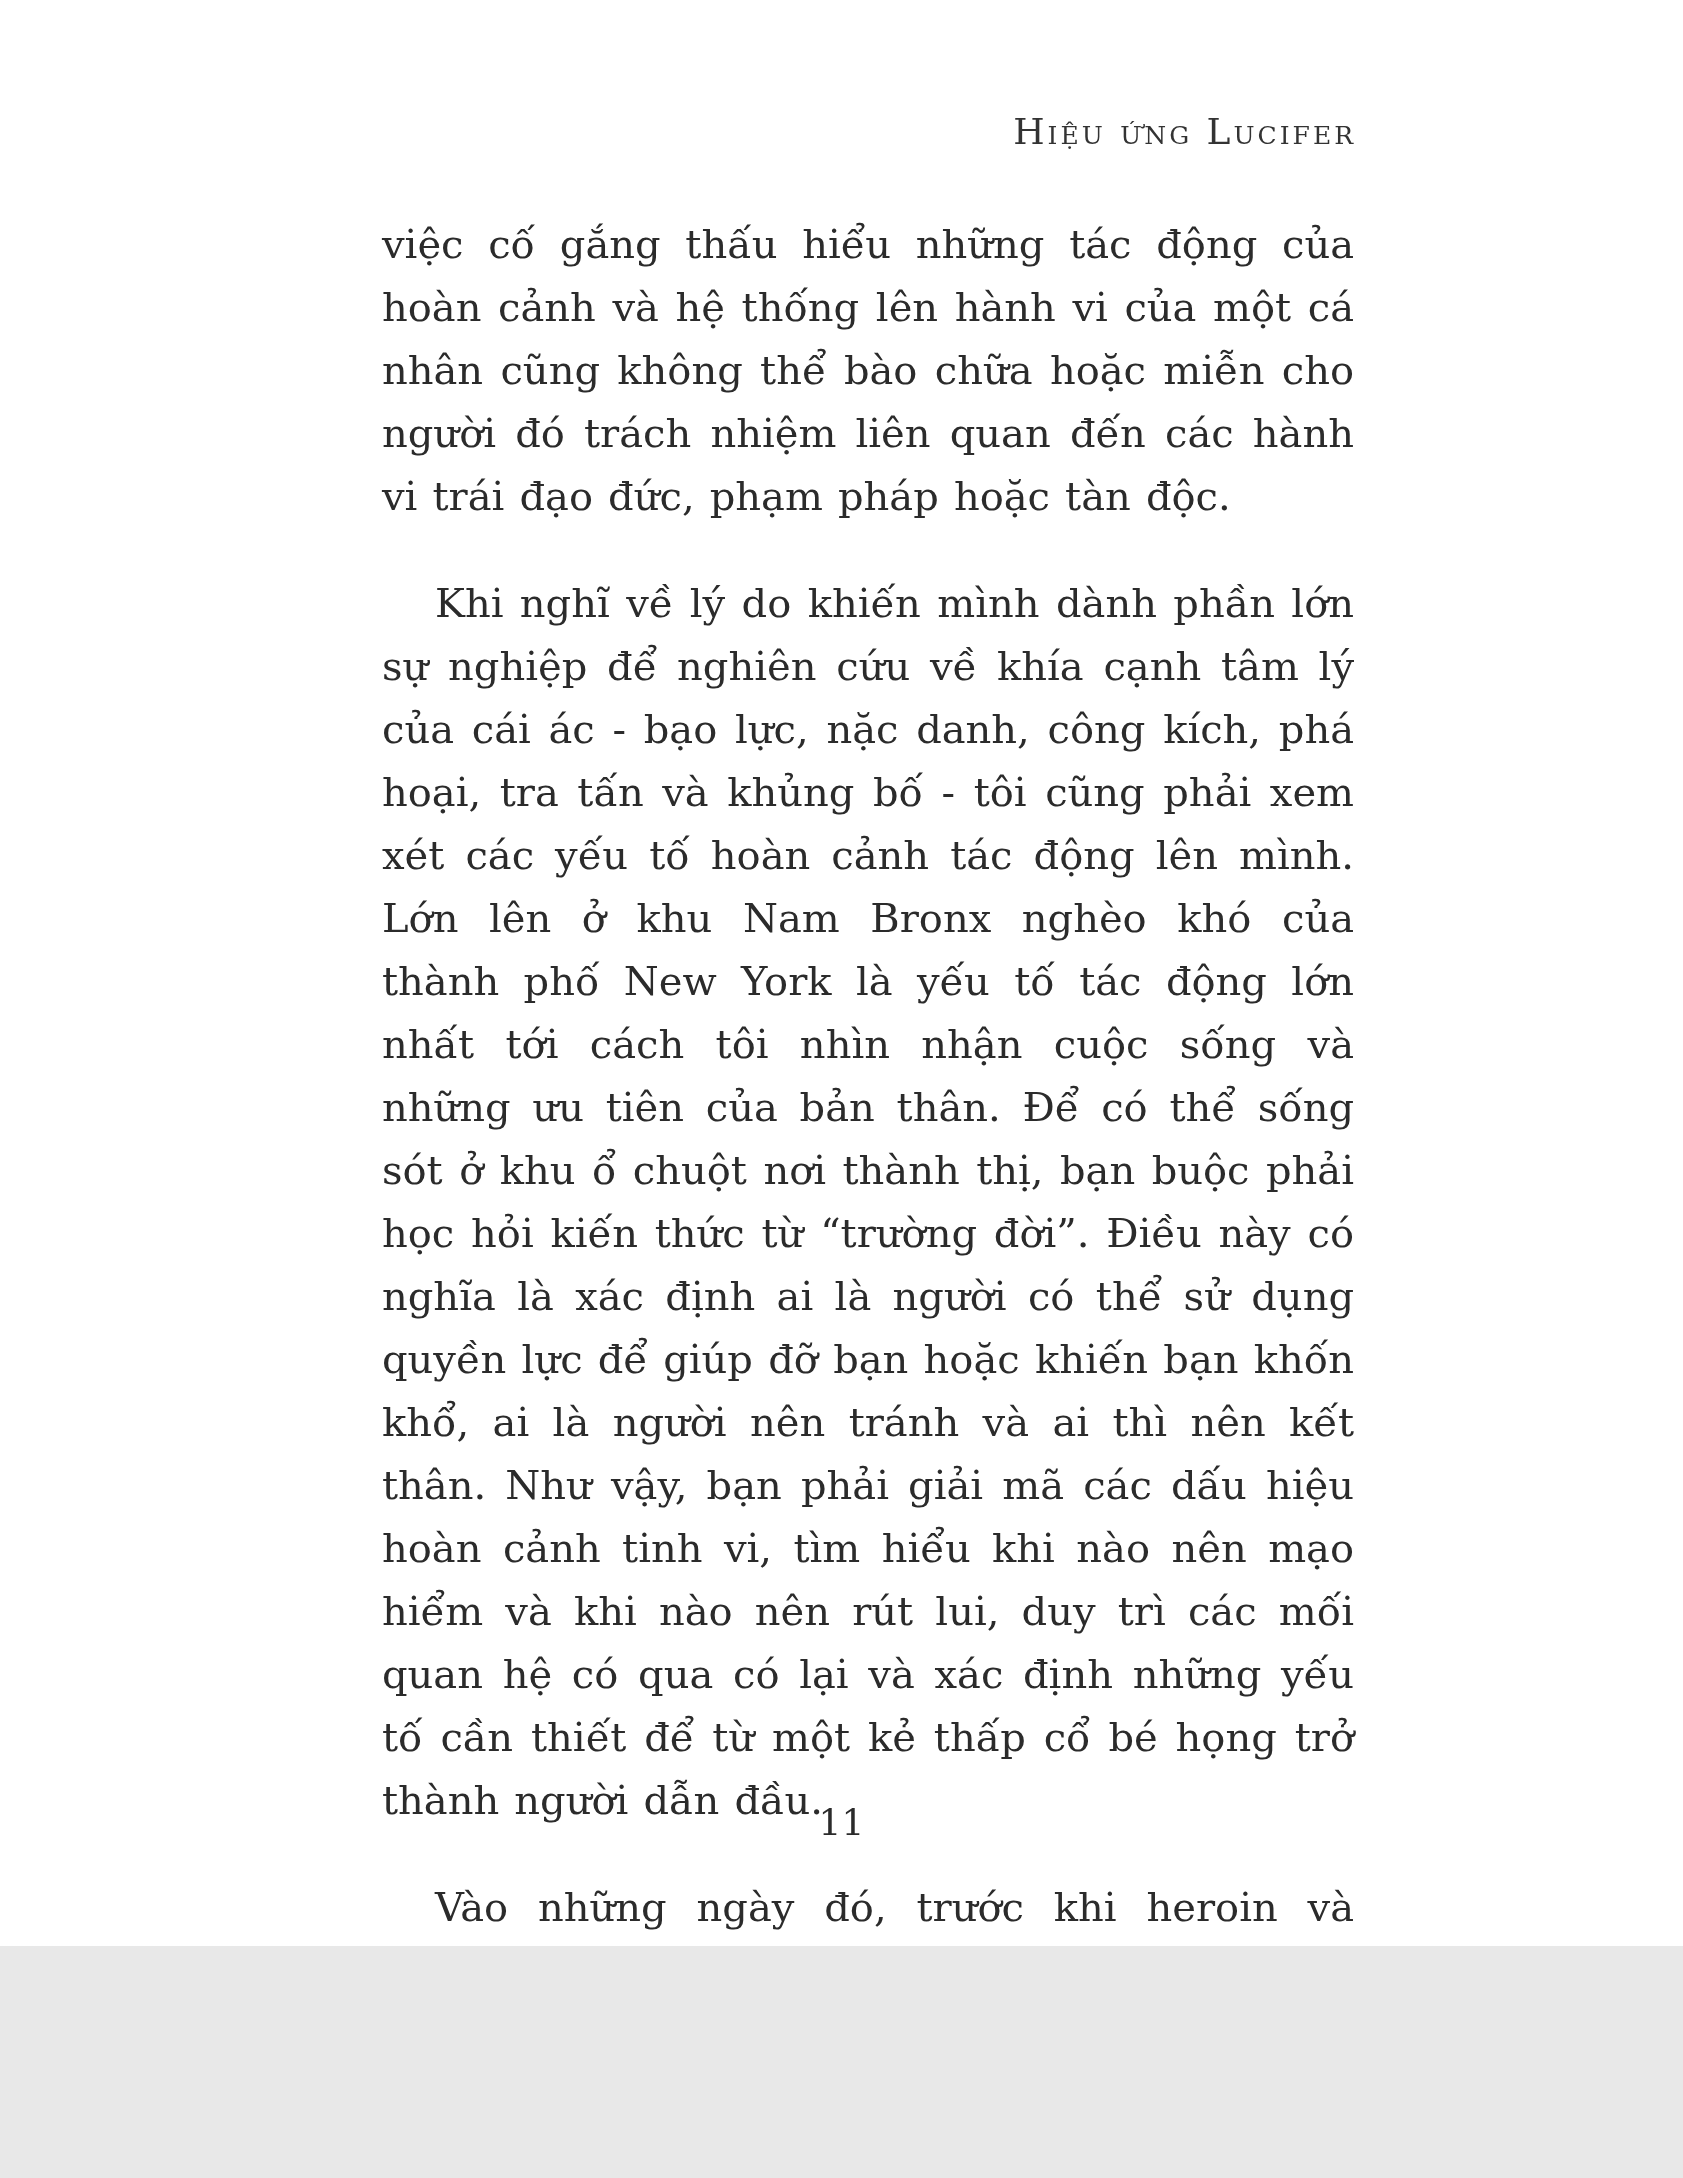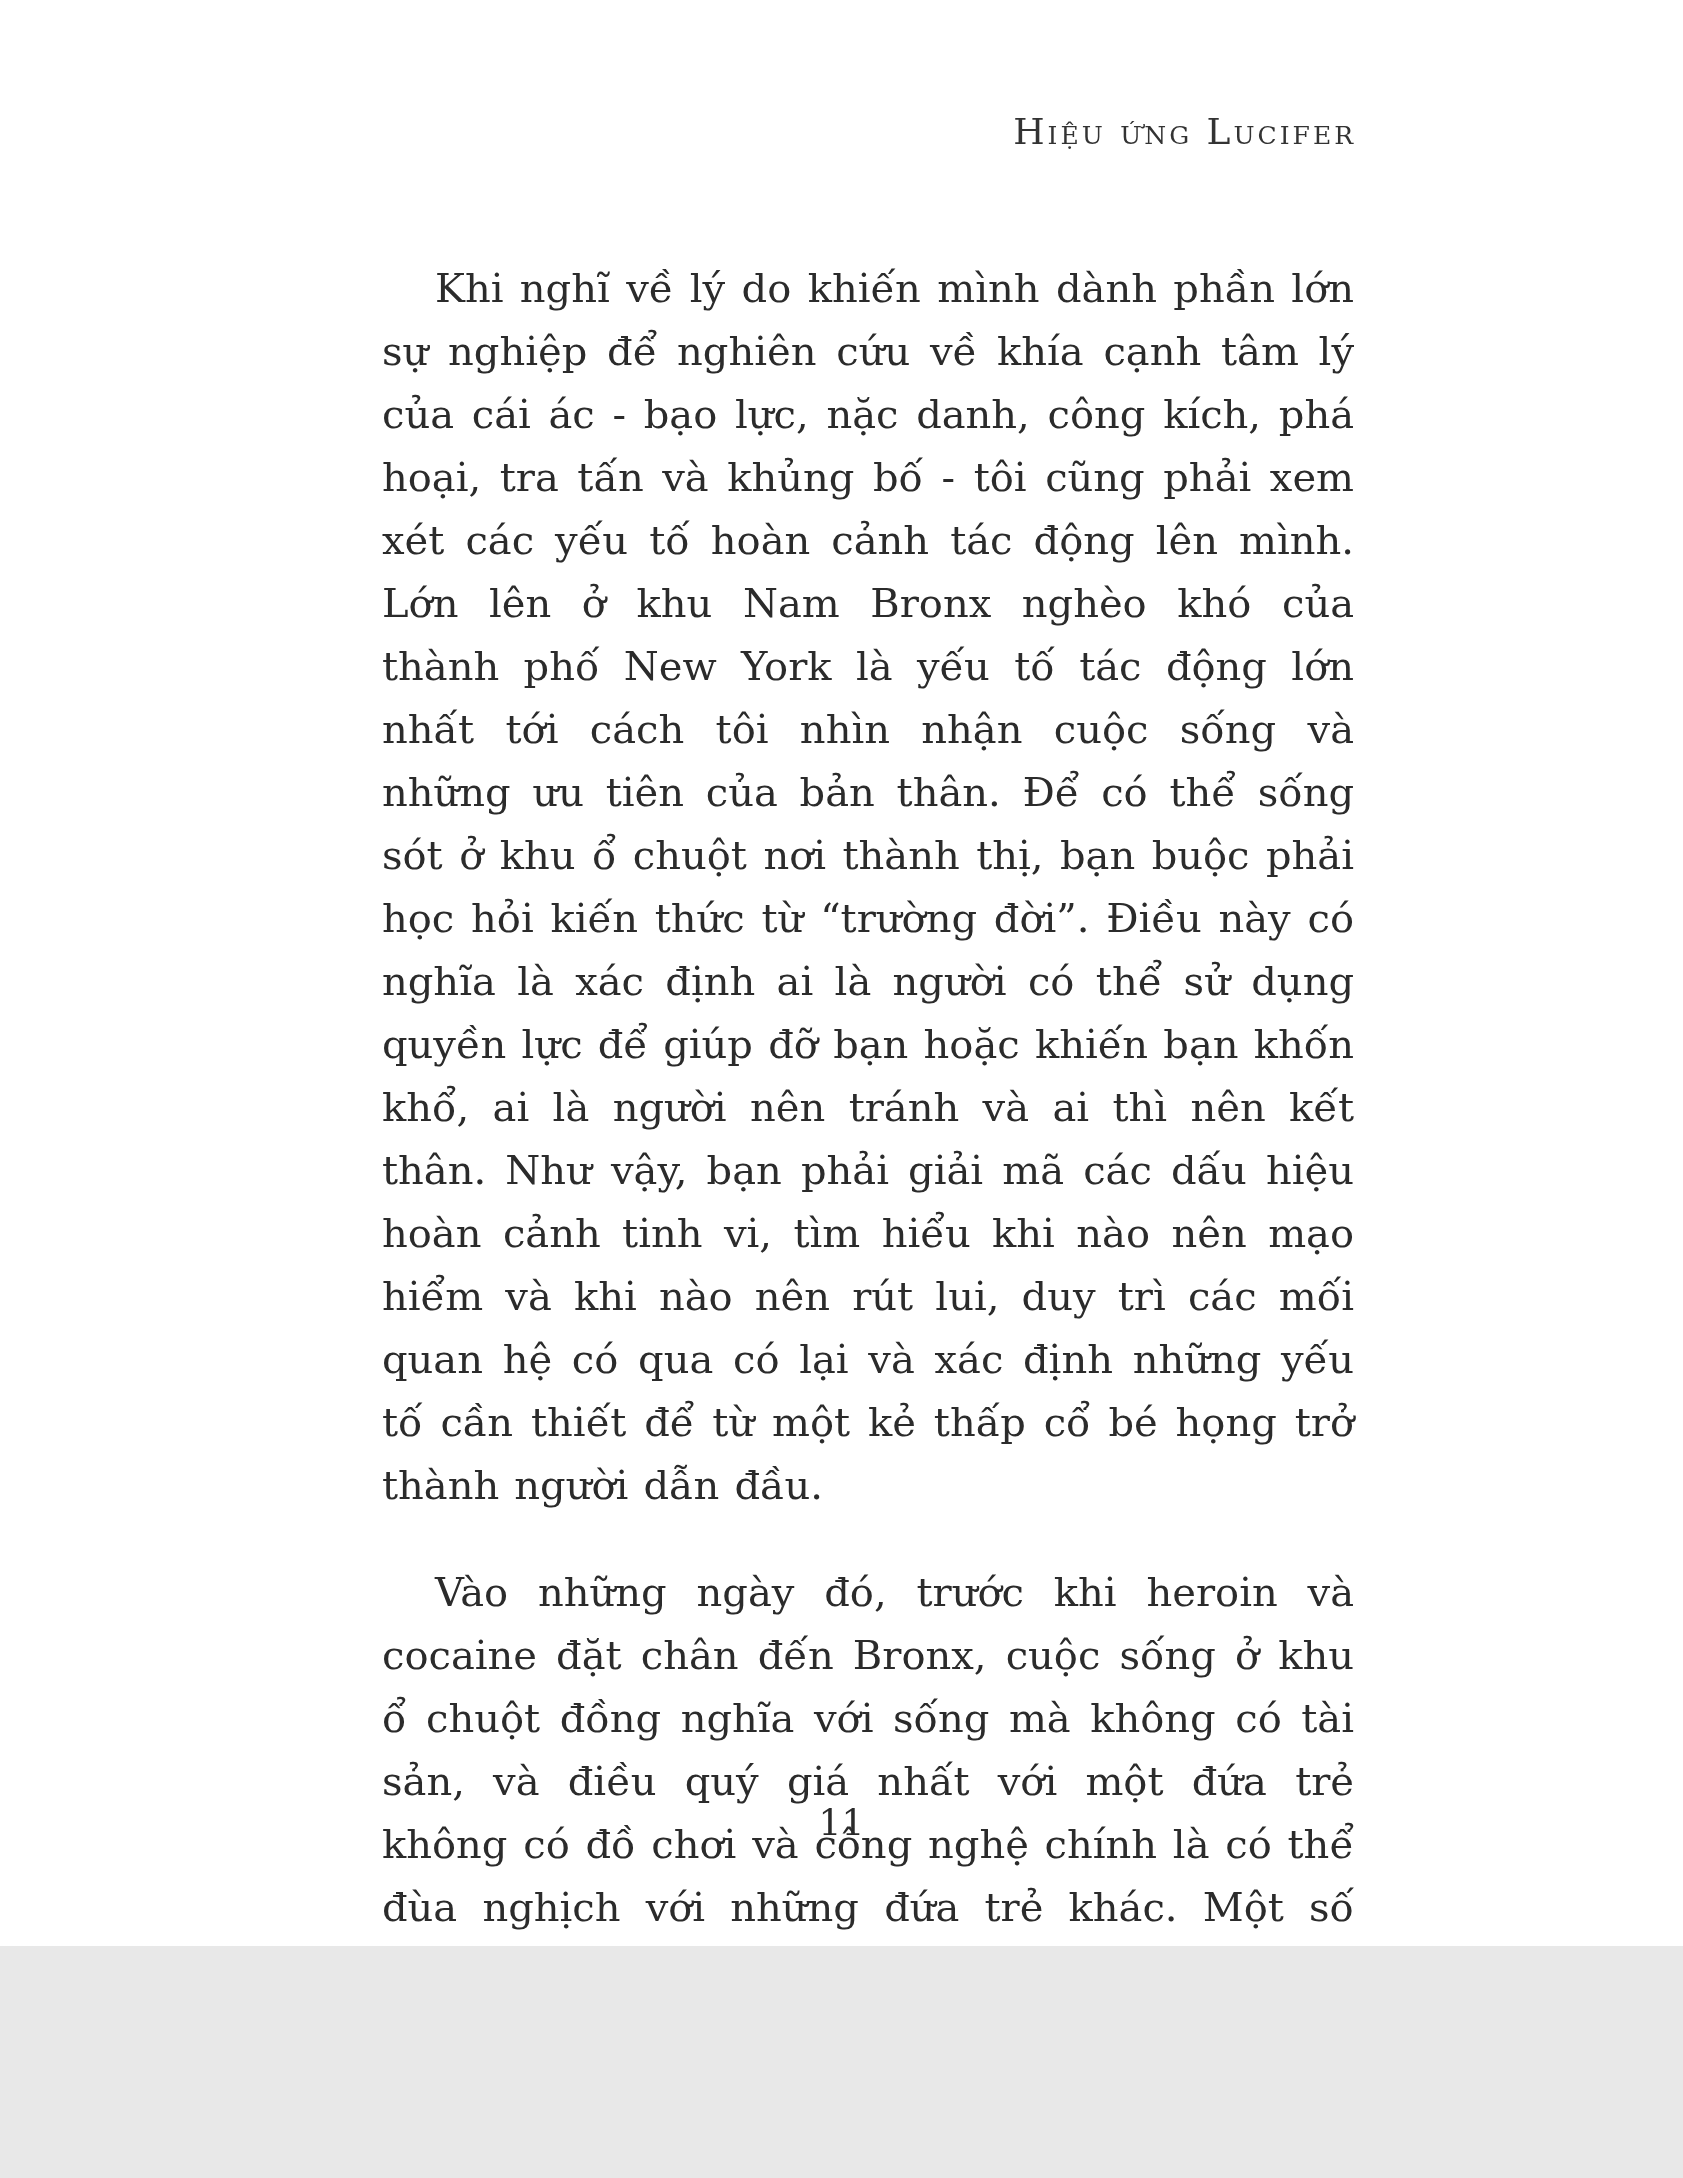--- a/index.html
+++ b/index.html
@@ -55,20 +55,21 @@
   }
 </style>
 </head>
 <body>
 
 <div class="page">
 
   <div class="running-header">Hiệu ứng Lucifer</div>
 
   <div class="content">
+    <p>việc cố gắng thấu hiểu những tác động của hoàn cảnh và hệ thống lên hành vi của một cá nhân cũng không thể bào chữa hoặc miễn cho người đó trách nhiệm liên quan đến các hành vi trái đạo đức, phạm pháp hoặc tàn độc.</p>
     <p class="indented">Khi nghĩ về lý do khiến mình dành phần lớn sự nghiệp để nghiên cứu về khía cạnh tâm lý của cái ác - bạo lực, nặc danh, công kích, phá hoại, tra tấn và khủng bố - tôi cũng phải xem xét các yếu tố hoàn cảnh tác động lên mình. Lớn lên ở khu Nam Bronx nghèo khó của thành phố New York là yếu tố tác động lớn nhất tới cách tôi nhìn nhận cuộc sống và những ưu tiên của bản thân. Để có thể sống sót ở khu ổ chuột nơi thành thị, bạn buộc phải học hỏi kiến thức từ “trường đời”. Điều này có nghĩa là xác định ai là người có thể sử dụng quyền lực để giúp đỡ bạn hoặc khiến bạn khốn khổ, ai là người nên tránh và ai thì nên kết thân. Như vậy, bạn phải giải mã các dấu hiệu hoàn cảnh tinh vi, tìm hiểu khi nào nên mạo hiểm và khi nào nên rút lui, duy trì các mối quan hệ có qua có lại và xác định những yếu tố cần thiết để từ một kẻ thấp cổ bé họng trở thành người dẫn đầu.</p>
     <p class="indented">Vào những ngày đó, trước khi heroin và cocaine đặt chân đến Bronx, cuộc sống ở khu ổ chuột đồng nghĩa với sống mà không có tài sản, và điều quý giá nhất với một đứa trẻ không có đồ chơi và công nghệ chính là có thể đùa nghịch với những đứa trẻ khác. Một số đứa trẻ</p>
   </div>
 
   <div class="page-number">11</div>
 
 </div>
 
 
 </body></html>

